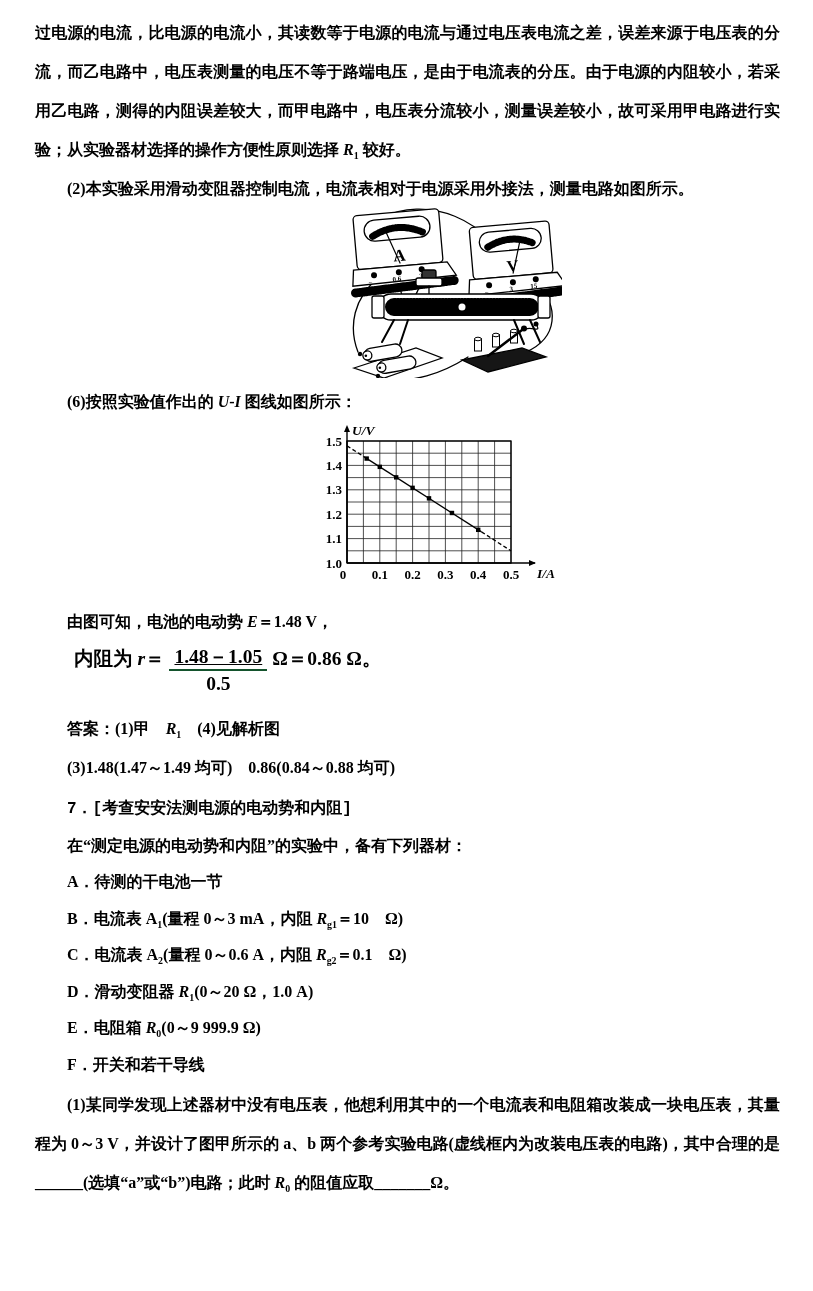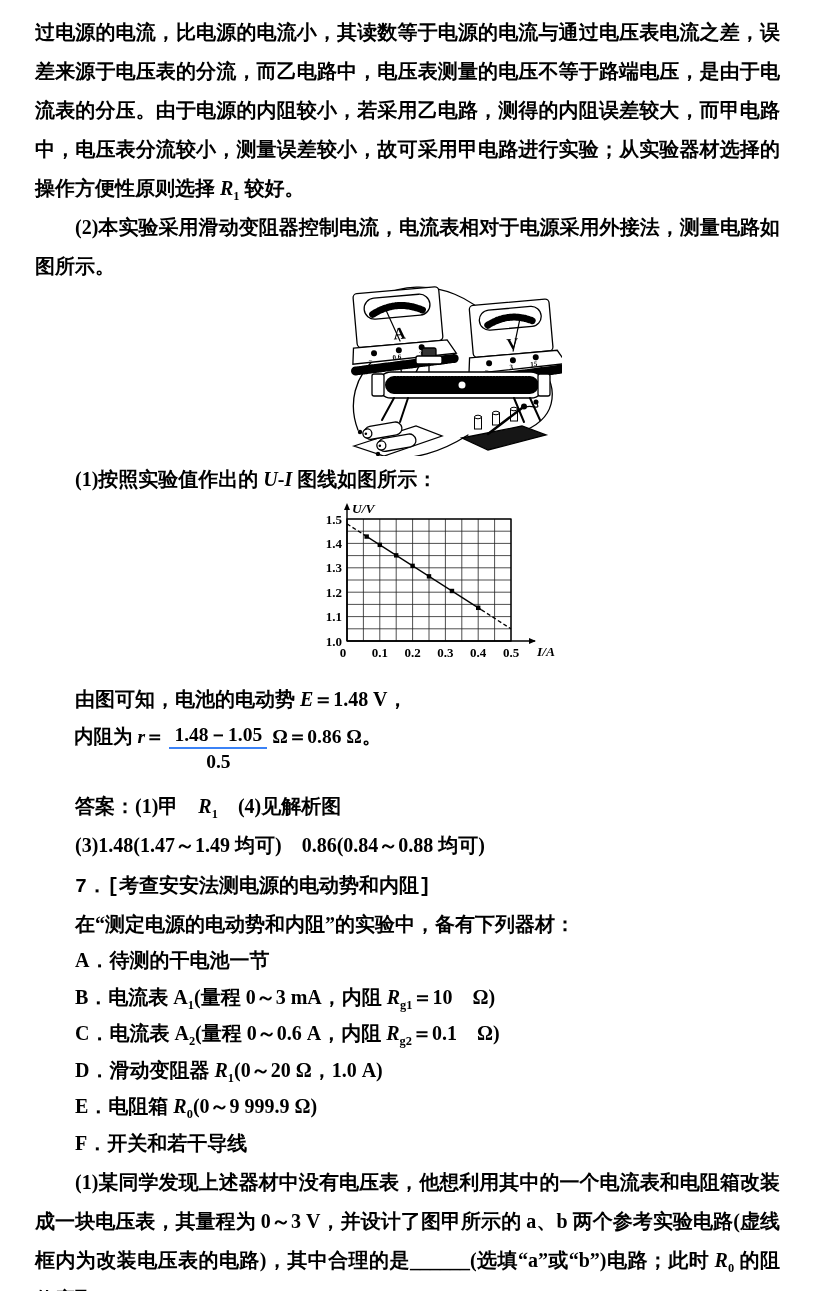--- a/index.html
+++ b/index.html
@@ -1,32 +1,32 @@
 <!DOCTYPE html>
 <html><head>
 <meta charset="utf-8">
 <style>
   html,body{margin:0;padding:0;background:#fff;}
   body{width:813px;height:1291px;overflow:hidden;color:#000;
        font-family:"Liberation Serif","DejaVu Serif",serif;font-weight:600;}
   .page{box-sizing:border-box;width:813px;height:1291px;padding:13px 33px 0 35px;position:relative;}
-  p{margin:0;text-align:justify;font-size:20px;line-height:39px;}
+  p{margin:0;text-align:justify;font-size:16px;line-height:39px;}
   .indent{text-indent:2em;}
   .qline{line-height:36.5px;}
   sub{font-size:62%;line-height:0;}
   .it{font-style:italic;}
   .bo{font-weight:700;font-family:"Liberation Sans","DejaVu Sans",sans-serif;}
   .hei{font-family:Liberation Mono, monospace;font-weight:700;}
   figure{margin:0;}
   .circuit-fig{width:212px;height:172px;margin:-2px 0 0 315px;}
   .chart-wrap{width:252px;height:170px;margin:3px 0 0 278px;}
   .formula-line{display:flex;align-items:flex-start;height:58px;margin:4px 0 0 0;padding-left:39px;font-size:19.5px;}
   .frac{display:inline-flex;flex-direction:column;align-items:center;vertical-align:middle;
         margin:0 5px;line-height:1.18;font-size:19.5px;}
-  .frac .num{border-bottom:2px solid #3b82f6;padding:0 5px 1px;}
+  .frac .num{border-bottom:2px solid #14532d;padding:0 5px 1px;text-decoration:underline;}
   .frac .den{padding-top:1px;}
   svg text{font-family:"Liberation Serif","DejaVu Serif",serif;font-weight:600;}
   .mt8{margin-top:8px;} .mt6{margin-top:6px;} .mt4{margin-top:4px;} .mt2{margin-top:2px;}
 </style>
 </head>
 <body>
 
 <div class="page">
 
   <p><span>过电源的电流，比电源的电流小，其读数等于电源的电流与通过电压表电流之差，误差来源于电压表的分流，而乙电路中，电压表测量的电压不等于路端电压，是由于电流表的分压。由于电源的内阻较小，若采用乙电路，测得的内阻误差较大，而甲电路中，电压表分流较小，测量误差较小，故可采用甲电路进行实验；从实验器材选择的操作方便性原则选择 </span><span class="it">R</span><sub>1</sub><span> 较好。</span></p>
@@ -114,21 +114,21 @@
         <rect x="34.5" y="9" width="7" height="12" fill="#fff" stroke-width="1"></rect>
         <ellipse cx="38" cy="9" rx="3.5" ry="1.8" fill="#fff" stroke-width="1"></ellipse>
         <rect x="52.5" y="5" width="7" height="12" fill="#fff" stroke-width="1"></rect>
         <ellipse cx="56" cy="5" rx="3.5" ry="1.8" fill="#fff" stroke-width="1"></ellipse>
         <line x1="30" y1="30" x2="64" y2="4" stroke-width="2.5"></line>
         <circle cx="66" cy="2.5" r="3" fill="#000" stroke="none"></circle>
       </g>
     </svg>
   </figure>
 
-  <p class="indent mt4"><span>(1)按照实验值作出的 </span><span class="it">U</span><span>-</span><span class="it">I</span><span> 图线如图所示：</span></p>
+  <p class="indent mt4"><span>(6)按照实验值作出的 </span><span class="it">U</span><span>-</span><span class="it">I</span><span> 图线如图所示：</span></p>
 
   <div class="chart-wrap">
     <svg id="ui-chart" viewBox="0 0 252 170" width="252" height="170">
         <line x1="34" y1="17" x2="34" y2="139" stroke="#222" stroke-width="0.8"></line>
         <line x1="50.400000000000006" y1="17" x2="50.400000000000006" y2="139" stroke="#222" stroke-width="0.8"></line>
         <line x1="66.80000000000001" y1="17" x2="66.80000000000001" y2="139" stroke="#222" stroke-width="0.8"></line>
         <line x1="83.20000000000002" y1="17" x2="83.20000000000002" y2="139" stroke="#222" stroke-width="0.8"></line>
         <line x1="99.60000000000001" y1="17" x2="99.60000000000001" y2="139" stroke="#222" stroke-width="0.8"></line>
         <line x1="116" y1="17" x2="116" y2="139" stroke="#222" stroke-width="0.8"></line>
         <line x1="132.40000000000003" y1="17" x2="132.40000000000003" y2="139" stroke="#222" stroke-width="0.8"></line>

